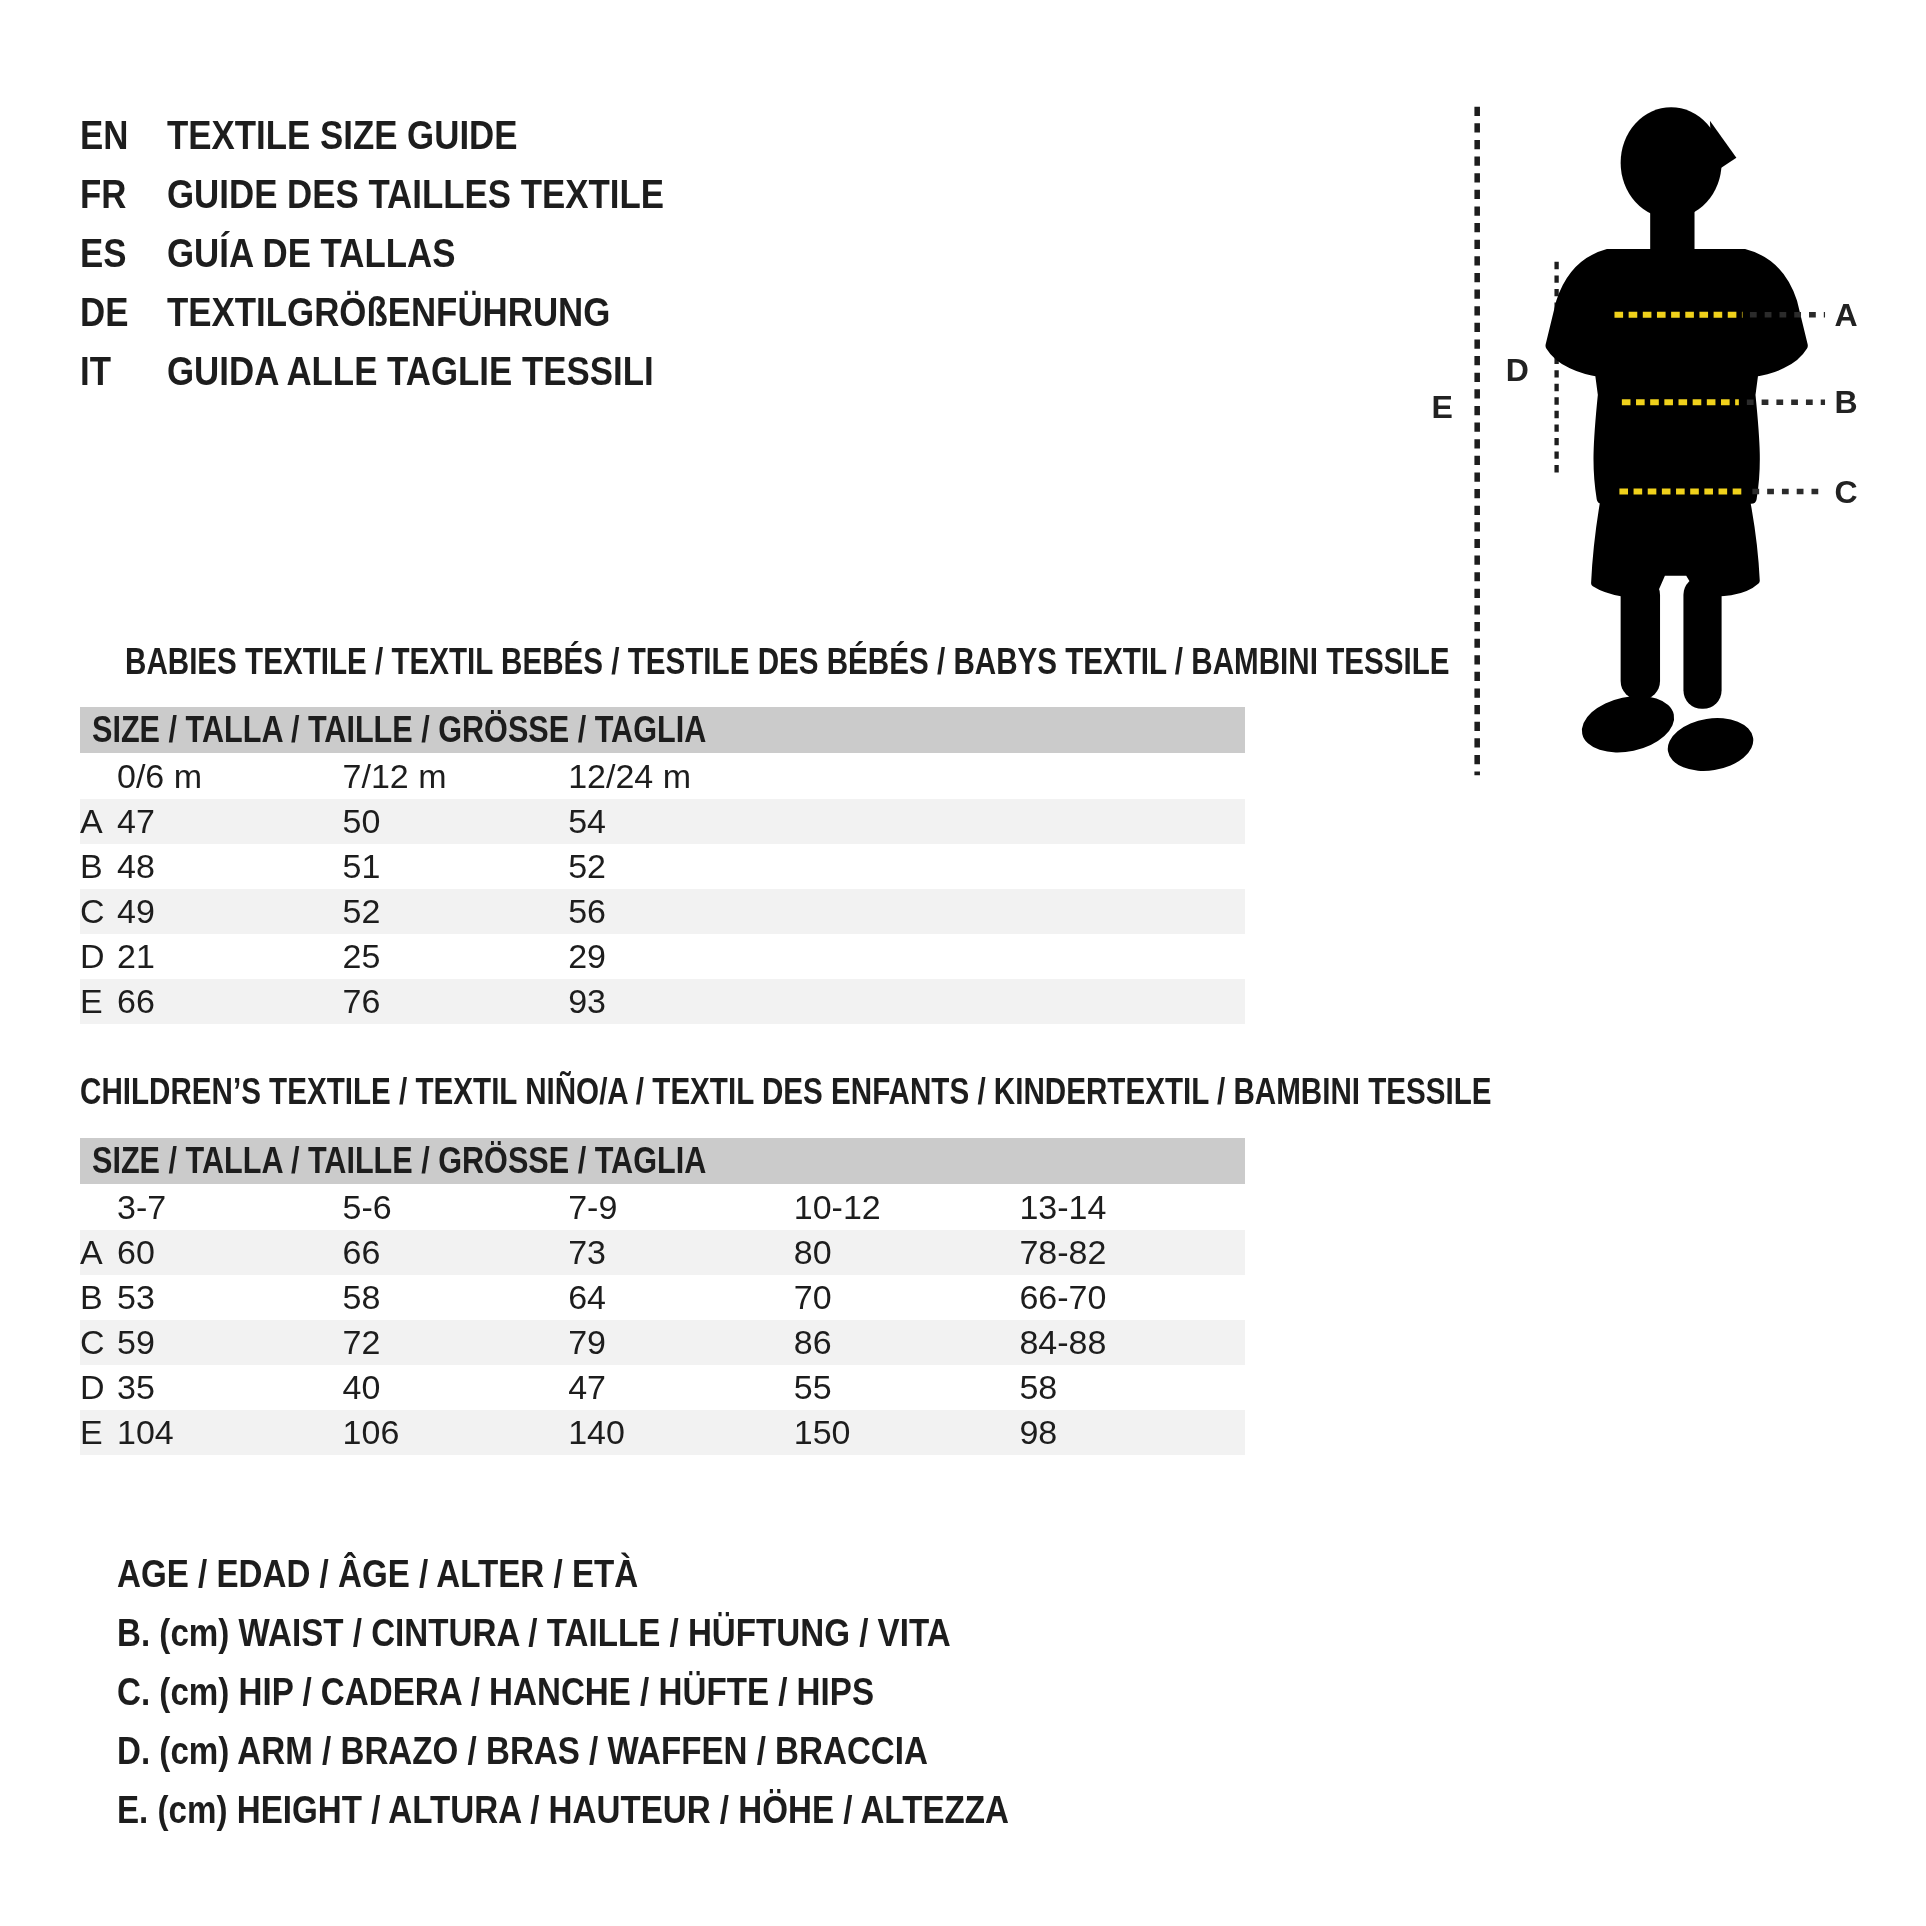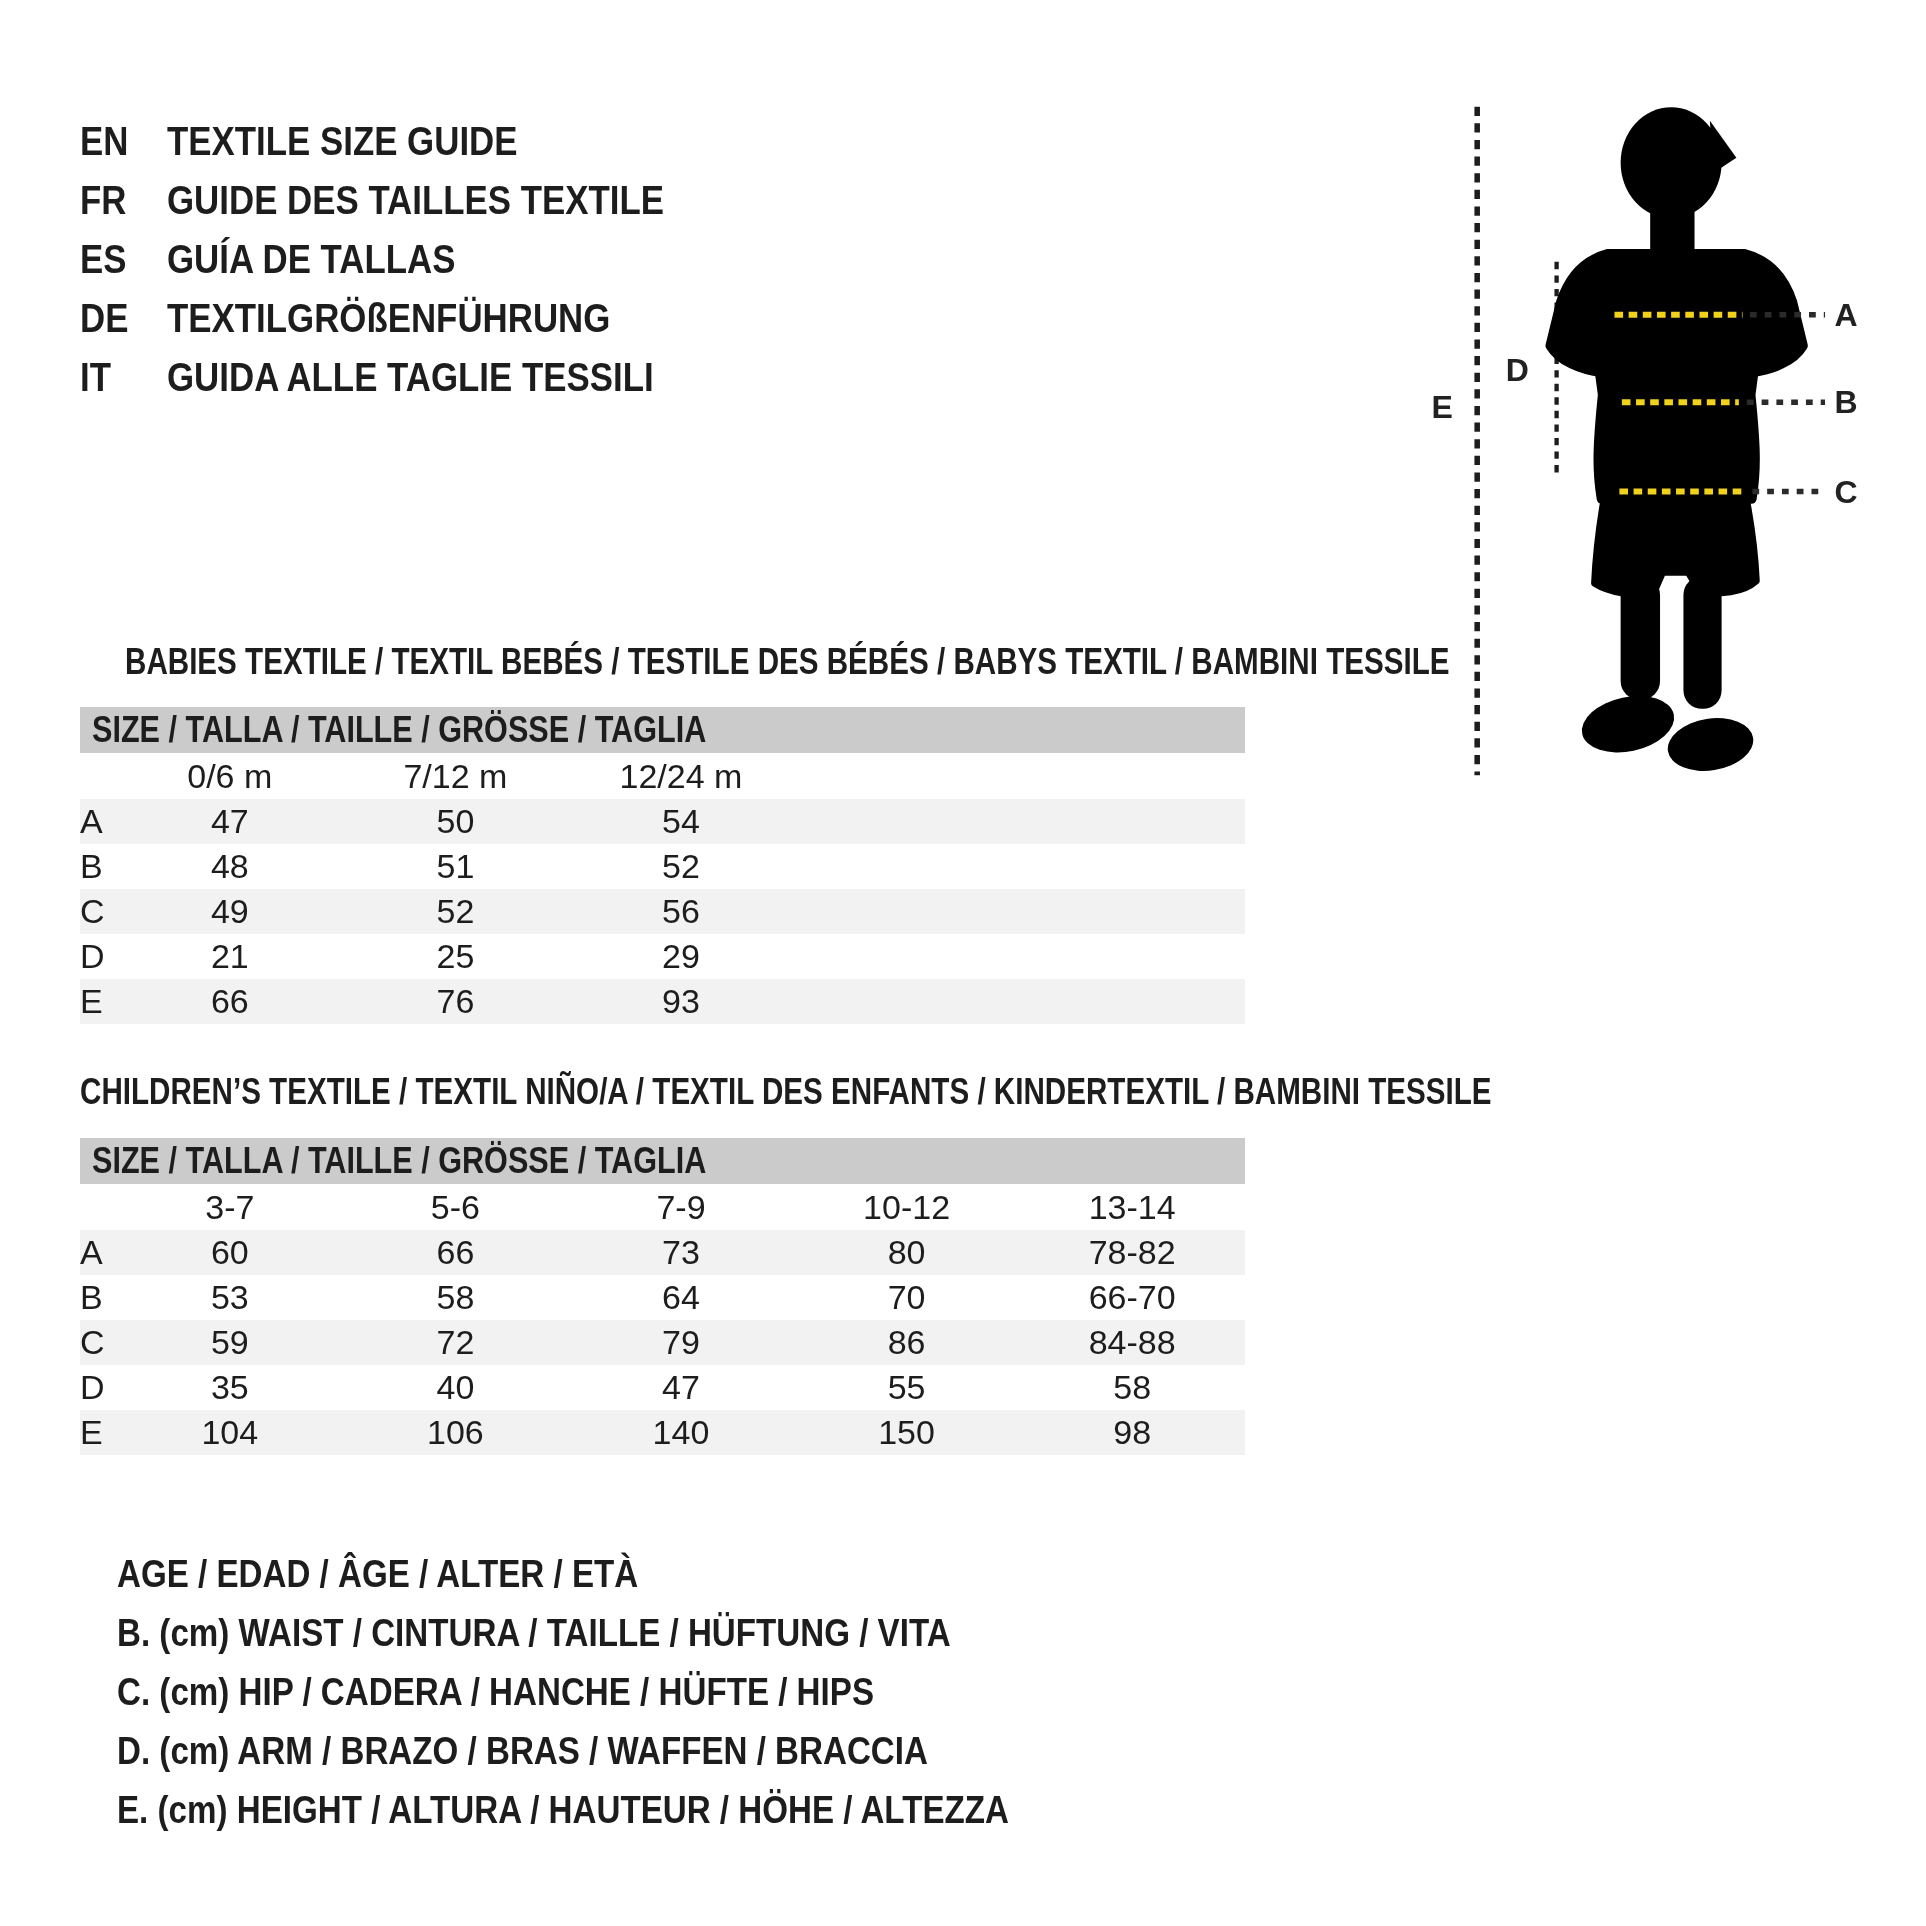--- a/index.html
+++ b/index.html
@@ -5,36 +5,36 @@
   * { margin:0; padding:0; box-sizing:border-box; }
   html,body { background:#ffffff; }
   body { font-family:"Liberation Sans", sans-serif; color:#1d1d1d; }
   #canvas {
     position:relative; width:1926px; height:1926px; background:#ffffff; overflow:hidden;
   }
   .cond { display:inline-block; transform:scaleX(0.8); transform-origin:0 50%; white-space:nowrap; }
   .cond85 { display:inline-block; transform:scaleX(0.85); transform-origin:0 50%; white-space:nowrap; }
 
   
-  #lang-block { position:absolute; left:80px; top:112px; }
+  #lang-block { position:absolute; left:80px; top:106px; }
   .lang-row { display:flex; height:59px; align-items:center; font-size:41px; font-weight:700; }
   .lang-code { width:87px; }
   
   .section-title { position:absolute; left:80px; font-size:37px; font-weight:700; }
   #babies-title { top:640px; height:43px; display:flex; align-items:center;margin-left:45px; }
   #children-title { top:1070px; height:43px; display:flex; align-items:center; }
 
   
   .size-table { position:absolute; left:80px; width:1165px; }
   #babies-table { top:707px; }
   #children-table { top:1138px; }
   .size-bar { height:46px; background:#cbcbcb; display:flex; align-items:center; padding-left:12.3px; font-size:36px; font-weight:700; }
   .col-head { height:46px; display:flex; align-items:center; font-size:34px; }
   .rlabel { width:37px; text-align:left; }
-  .col { flex:1; text-align:center; }
+  .col { flex:1; }
   .trow { height:45px; display:flex; align-items:center; font-size:34px; }
   .trow.alt { background:#f2f2f2; }
 
   
   #legend { position:absolute; left:80px; top:1544px;margin-left:37px; }
   .legend-line { height:59px; display:flex; align-items:center; font-size:39px; font-weight:700; }
 
   
   #diagram { position:absolute; left:1399px; top:99px; width:527px; height:684px; }
   #diagram text { font-family:"Liberation Sans", sans-serif; font-weight:700; font-size:52px; fill:#222222; }

